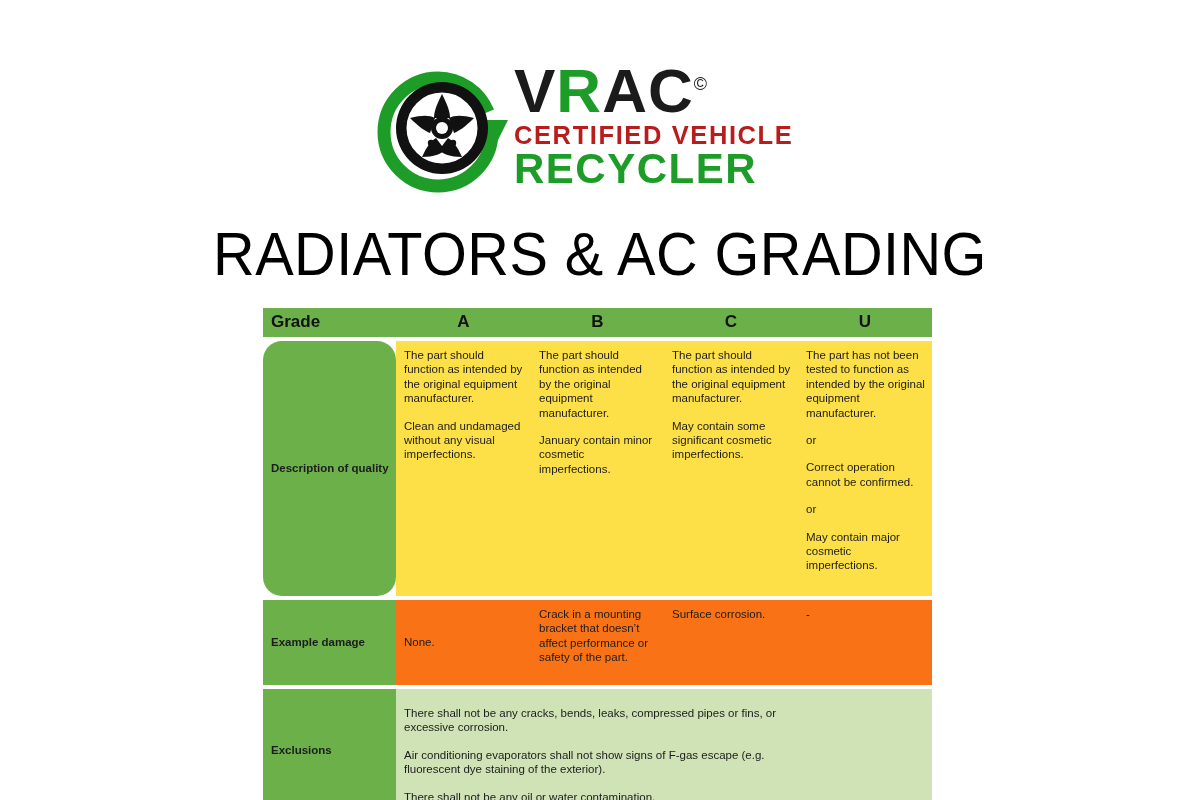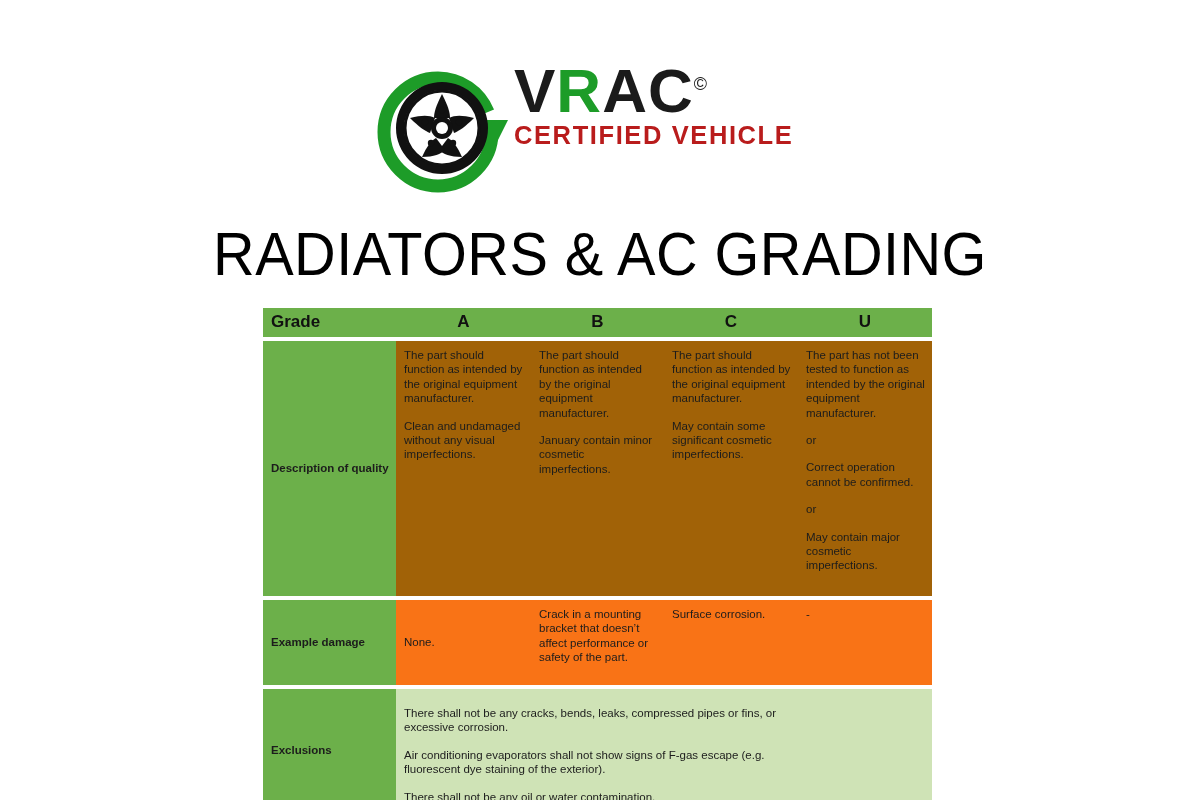--- a/index.html
+++ b/index.html
@@ -125,41 +125,41 @@
 
   .rowlabel {
     background: #6cb04a;
     font-weight: bold;
     font-size: 11.5px;
     color: #111;
     vertical-align: middle;
     line-height: 14px;
   }
 
-  .cell-desc { background: #a16207; }
+  .cell-desc { background: #fde047; }
   .cell-example { background: #f97316; }
   .cell-excl { background: #cfe3b6; }
   .cell-empty-excl { background: #cfe3b6; }
 
   .cell-desc, .cell-example, .cell-excl, .cell-empty-excl {
     border-left: 1px solid #ffffff;
   }
   .rowlabel { border-right: 2px solid #ffffff; }
 
   td p { margin: 0 0 13px 0; }
   td p:last-child { margin-bottom: 0; }
 
   .row-gap td { height: 4px; padding: 0; background: #ffffff; }
 
   .r-desc td { height: 255px; }
   .r-example td { height: 85px; }
   .r-excl td { height: 110px; }
 
   .r-example .rowlabel, .r-excl .rowlabel { vertical-align: middle; }
-  .r-desc .rowlabel { vertical-align: middle; }
+  .r-desc .rowlabel { vertical-align: middle; border-radius: 19px; }
   .cell-example-inner { padding-top: 28px; }
   .excl-inner { padding-top: 10px; }
 </style>
 </head>
 <body>
 
 <div class="page">
 
   <div class="logo-block">
     <div class="logo-mark">
@@ -188,20 +188,21 @@
         <circle cx="66" cy="52" r="3.2" fill="#111"></circle>
         <circle cx="83" cy="64" r="3.2" fill="#111"></circle>
         <circle cx="77" cy="85" r="3.2" fill="#111"></circle>
         <circle cx="55" cy="85" r="3.2" fill="#111"></circle>
         <circle cx="49" cy="64" r="3.2" fill="#111"></circle>
       </svg>
     </div>
     <div class="logo-words">
       <div class="vrac-line"><span>V</span><span class="g">R</span><span>AC</span><span class="copy">©</span></div>
       <div class="certified-line">CERTIFIED VEHICLE</div>
+      <div class="recycler-line">RECYCLER</div>
     </div>
   </div>
 
   <div class="page-title">RADIATORS &amp; AC GRADING</div>
 
   <table class="grading-table">
     <colgroup>
       <col class="c-label">
         <col class="c-a">
         <col class="c-b">

